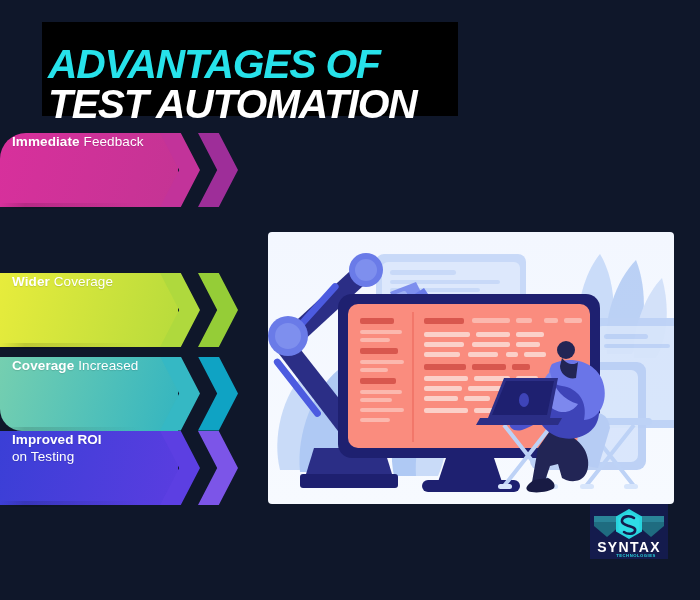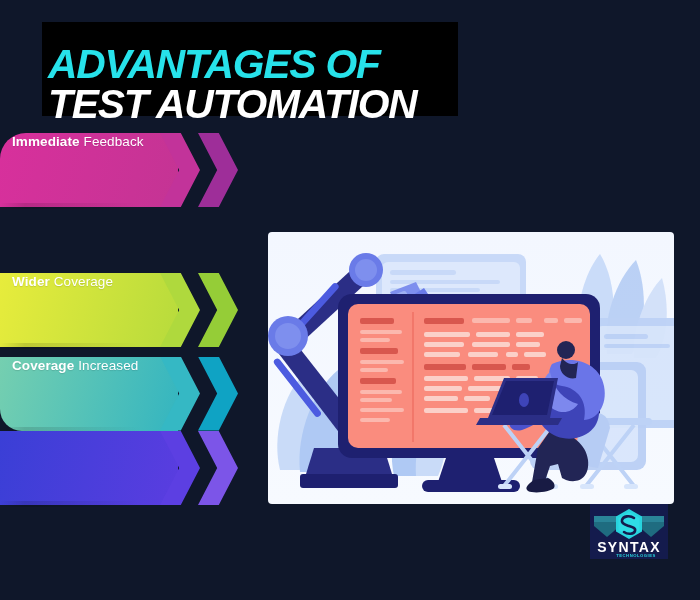--- a/index.html
+++ b/index.html
@@ -192,20 +192,24 @@
         <div class="adv-shadow"></div>
         <div class="adv-label">
           <div><span class="bold">Coverage</span><span class="reg"> Increased</span></div>
         </div>
       </div>
       <div class="adv-row" id="adv-row-4" style="top: 298px;">
         <div class="adv-bar" style="background: linear-gradient(105deg, rgb(58, 63, 214) 0%, rgb(90, 61, 224) 100%);"></div>
         <div class="adv-chev c1" style="background: rgb(92, 63, 226);"></div>
         <div class="adv-chev c2" style="background: rgb(124, 85, 232);"></div>
         <div class="adv-shadow"></div>
+        <div class="adv-label">
+          <div><span class="bold">Improved ROI</span></div>
+          <div><span class="reg">on Testing</span></div>
+        </div>
       </div>
     </div>
 
   <div id="illustration">
     <svg id="illo-svg" width="410" height="272" viewBox="0 0 410 272" xmlns="http://www.w3.org/2000/svg">
       <defs>
         <clipPath id="panelClip">
           <rect x="2" y="0" width="406" height="272" rx="4"></rect>
         </clipPath>
         <linearGradient id="panelGrad" x1="0" y1="0" x2="0" y2="1">

